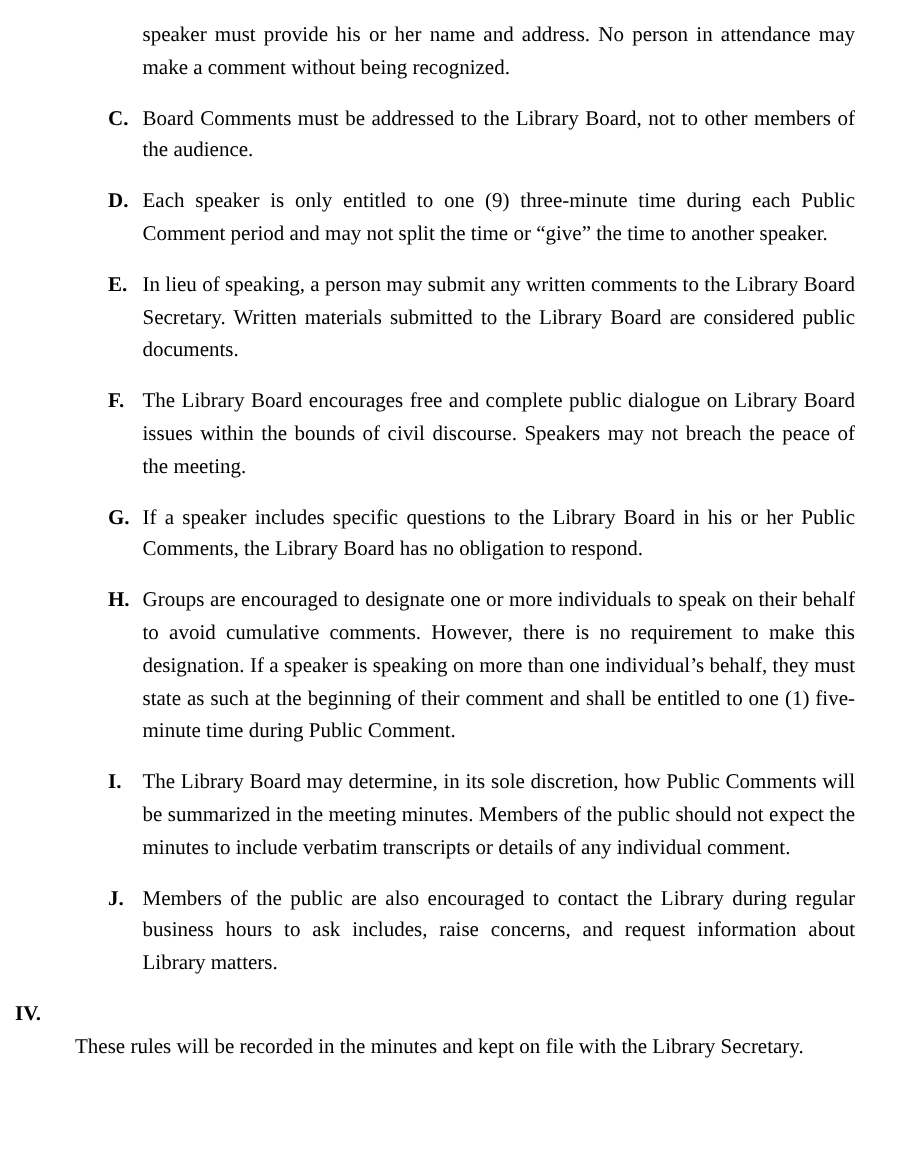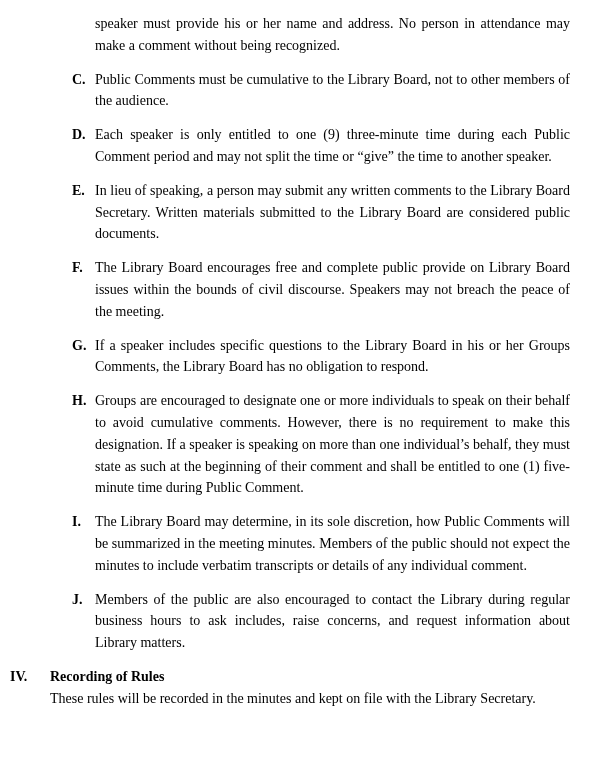--- a/index.html
+++ b/index.html
@@ -55,59 +55,59 @@
 </style>
 </head>
 <body>
 
 <div class="page">
 
   <p class="continuation">speaker must provide his or her name and address.  No person in attendance may make a comment without being recognized.</p>
 
   <div class="list-item">
     <span class="item-label">C.</span>
-    <span class="item-text">Public Comments must be cumulative to the Library Board, not to other members of the audience.</span>
+    <span class="item-text">Board Comments must be addressed to the Library Board, not to other members of the audience.</span>
   </div>
 
   <div class="list-item">
     <span class="item-label">D.</span>
     <span class="item-text">Each speaker is only entitled to one (9) three-minute time during each Public Comment period and may not split the time or “give” the time to another speaker.</span>
   </div>
 
   <div class="list-item">
     <span class="item-label">E.</span>
     <span class="item-text">In lieu of speaking, a person may submit any written comments to the Library Board Secretary. Written materials submitted to the Library Board are considered public documents.</span>
   </div>
 
   <div class="list-item">
     <span class="item-label">F.</span>
-    <span class="item-text">The Library Board encourages free and complete public provide on Library Board issues within the bounds of civil discourse. Speakers may not breach the peace of the meeting.</span>
+    <span class="item-text">The Library Board encourages free and complete public dialogue on Library Board issues within the bounds of civil discourse. Speakers may not breach the peace of the meeting.</span>
   </div>
 
   <div class="list-item">
     <span class="item-label">G.</span>
-    <span class="item-text">If a speaker includes specific questions to the Library Board in his or her Groups Comments, the Library Board has no obligation to respond.</span>
+    <span class="item-text">If a speaker includes specific questions to the Library Board in his or her Public Comments, the Library Board has no obligation to respond.</span>
   </div>
 
   <div class="list-item">
     <span class="item-label">H.</span>
     <span class="item-text">Groups are encouraged to designate one or more individuals to speak on their behalf to avoid cumulative comments.  However, there is no requirement to make this designation. If a speaker is speaking on more than one individual’s behalf, they must state as such at the beginning of their comment and shall be entitled to one (1) five-minute time during Public Comment.</span>
   </div>
 
   <div class="list-item">
     <span class="item-label">I.</span>
     <span class="item-text">The Library Board may determine, in its sole discretion, how Public Comments will be summarized in the meeting minutes.  Members of the public should not expect the minutes to include verbatim transcripts or details of any individual comment.</span>
   </div>
 
   <div class="list-item">
     <span class="item-label">J.</span>
     <span class="item-text">Members of the public are also encouraged to contact the Library during regular business hours to ask includes, raise concerns, and request information about Library matters.</span>
   </div>
 
   <div class="section">
     <span class="section-number">IV.</span>
     <span class="section-content">
-      <span class="section-title">Recording of Rules</span><br>
+      <br>
       <span class="section-body">These rules will be recorded in the minutes and kept on file with the Library Secretary.</span>
     </span>
   </div>
 
 </div>
 
 </body></html>

